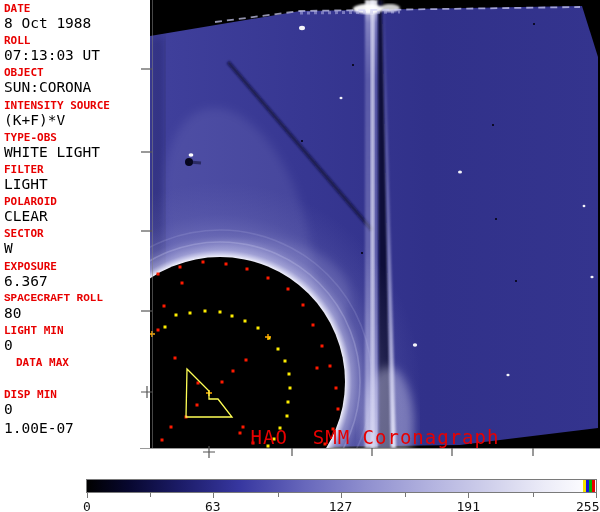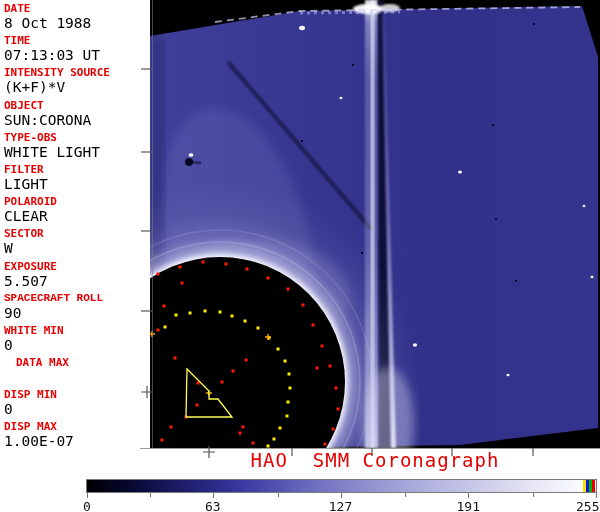--- a/index.html
+++ b/index.html
@@ -8,21 +8,21 @@
   
   #sidebar{position:absolute;left:0;top:0;width:150px;height:450px;background:#ffffff;padding-top:2px;box-sizing:border-box;}
   .field{height:32.2px;padding-left:4px;overflow:visible;}
   .field .lab{display:block;font-family:"DejaVu Sans Mono","Liberation Mono",monospace;
               font-size:11px;font-weight:bold;line-height:13px;letter-spacing:0px;white-space:nowrap;}
   .field .val{display:block;font-family:"DejaVu Sans Mono","Liberation Mono",monospace;
               font-size:14.5px;color:#000000;line-height:16px;white-space:nowrap;}
   
   #imgsvg{position:absolute;left:0;top:0;}
   
-  #title{position:absolute;left:150px;top:449px;width:450px;text-align:center;
+  #title{position:absolute;left:150px;top:426px;width:450px;text-align:center;
          font-family:"DejaVu Sans Mono","Liberation Mono",monospace;font-size:19px;letter-spacing:1px;white-space:pre;}
   
   #cbar{position:absolute;left:86px;top:479px;width:511px;height:14px;border:1px solid #7a7a7a;box-sizing:border-box;
         background:linear-gradient(to right,
           #000000 0%, #07072e 8%, #1b1b66 18%, #3737a0 30%, #6868bc 43%,
           #9090cf 55%, #b4b4e0 68%, #d2d2ec 80%, #ececf8 90%, #fbfbfe 97.4%,
           #fbfbfe 100%);}
   .stripe{position:absolute;top:0;height:100%;width:3px;}
   #cbticks{position:absolute;left:86px;top:493px;width:514px;height:20px;}
   .cbtick{position:absolute;top:0;width:1px;height:5px;background:#777;}
@@ -32,68 +32,67 @@
 <body>
 
 <div id="app">
 
   <div id="sidebar">
       <div class="field">
         <span class="lab" style="color: rgb(232, 0, 0);">DATE</span>
         <span class="val">8 Oct 1988</span>
       </div>
       <div class="field">
-        <span class="lab" style="color: rgb(232, 0, 0);">TIME</span>
+        <span class="lab" style="color: rgb(232, 0, 0);">ROLL</span>
         <span class="val">07:13:03 UT</span>
+      </div>
+      <div class="field">
+        <span class="lab" style="color: rgb(232, 0, 0);">OBJECT</span>
+        <span class="val">SUN:CORONA</span>
       </div>
       <div class="field">
         <span class="lab" style="color: rgb(232, 0, 0);">INTENSITY SOURCE</span>
         <span class="val">(K+F)*V</span>
       </div>
       <div class="field">
-        <span class="lab" style="color: rgb(232, 0, 0);">OBJECT</span>
-        <span class="val">SUN:CORONA</span>
-      </div>
-      <div class="field">
         <span class="lab" style="color: rgb(232, 0, 0);">TYPE-OBS</span>
         <span class="val">WHITE LIGHT</span>
       </div>
       <div class="field">
         <span class="lab" style="color: rgb(232, 0, 0);">FILTER</span>
         <span class="val">LIGHT</span>
       </div>
       <div class="field">
         <span class="lab" style="color: rgb(232, 0, 0);">POLAROID</span>
         <span class="val">CLEAR</span>
       </div>
       <div class="field">
         <span class="lab" style="color: rgb(232, 0, 0);">SECTOR</span>
         <span class="val">W</span>
       </div>
       <div class="field">
         <span class="lab" style="color: rgb(232, 0, 0);">EXPOSURE</span>
-        <span class="val">5.507</span>
+        <span class="val">6.367</span>
       </div>
       <div class="field">
         <span class="lab" style="color: rgb(232, 0, 0); font-family: Liberation Mono, monospace;">SPACECRAFT ROLL</span>
-        <span class="val">90</span>
-      </div>
-      <div class="field">
-        <span class="lab" style="color: rgb(232, 0, 0);">WHITE MIN</span>
+        <span class="val">80</span>
+      </div>
+      <div class="field">
+        <span class="lab" style="color: rgb(232, 0, 0);">LIGHT MIN</span>
         <span class="val">0</span>
       </div>
       <div class="field">
         <span class="lab" style="color: rgb(232, 0, 0); padding-left: 12px;">DATA MAX</span>
       </div>
       <div class="field">
         <span class="lab" style="color: rgb(232, 0, 0);">DISP MIN</span>
         <span class="val">0</span>
       </div>
       <div class="field">
-        <span class="lab" style="color: rgb(232, 0, 0);">DISP MAX</span>
         <span class="val">1.00E-07</span>
       </div>
     </div>
 
   <svg id="imgsvg" width="600" height="460" viewBox="0 0 600 460">
     <defs>
       <clipPath id="clipImg">
           <rect x="150" y="0" width="450" height="448"></rect>
         </clipPath>
       <linearGradient id="baseGrad" x1="0" y1="0" x2="1" y2="0">

